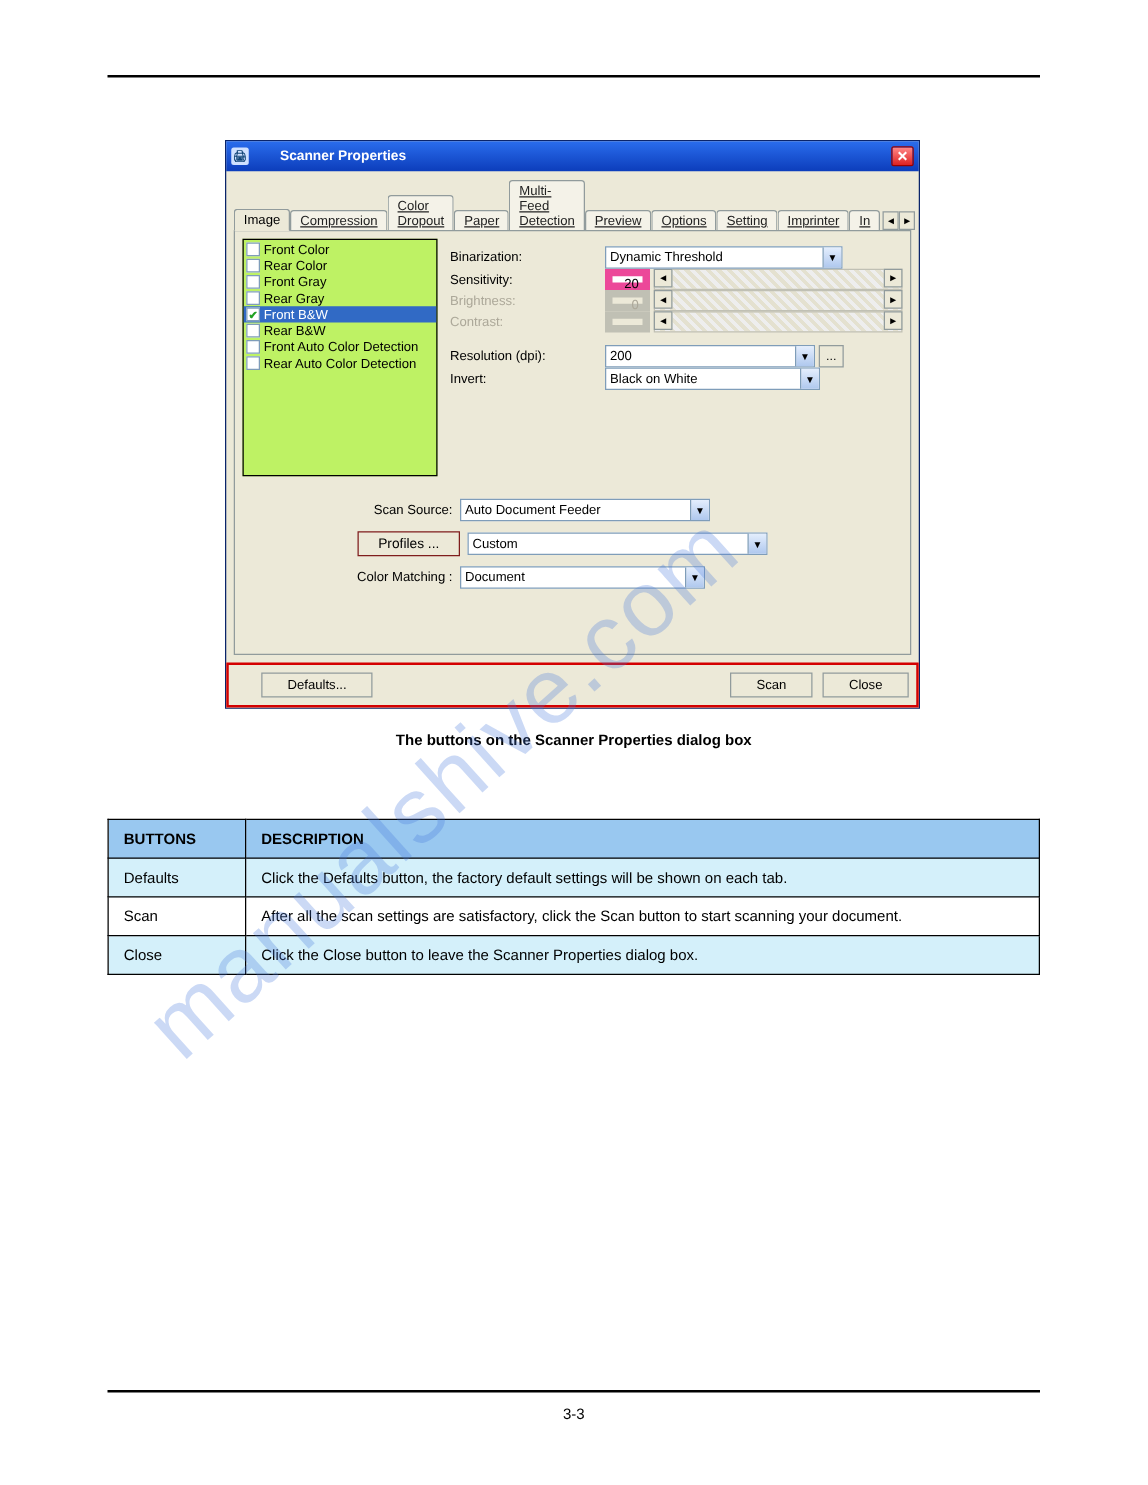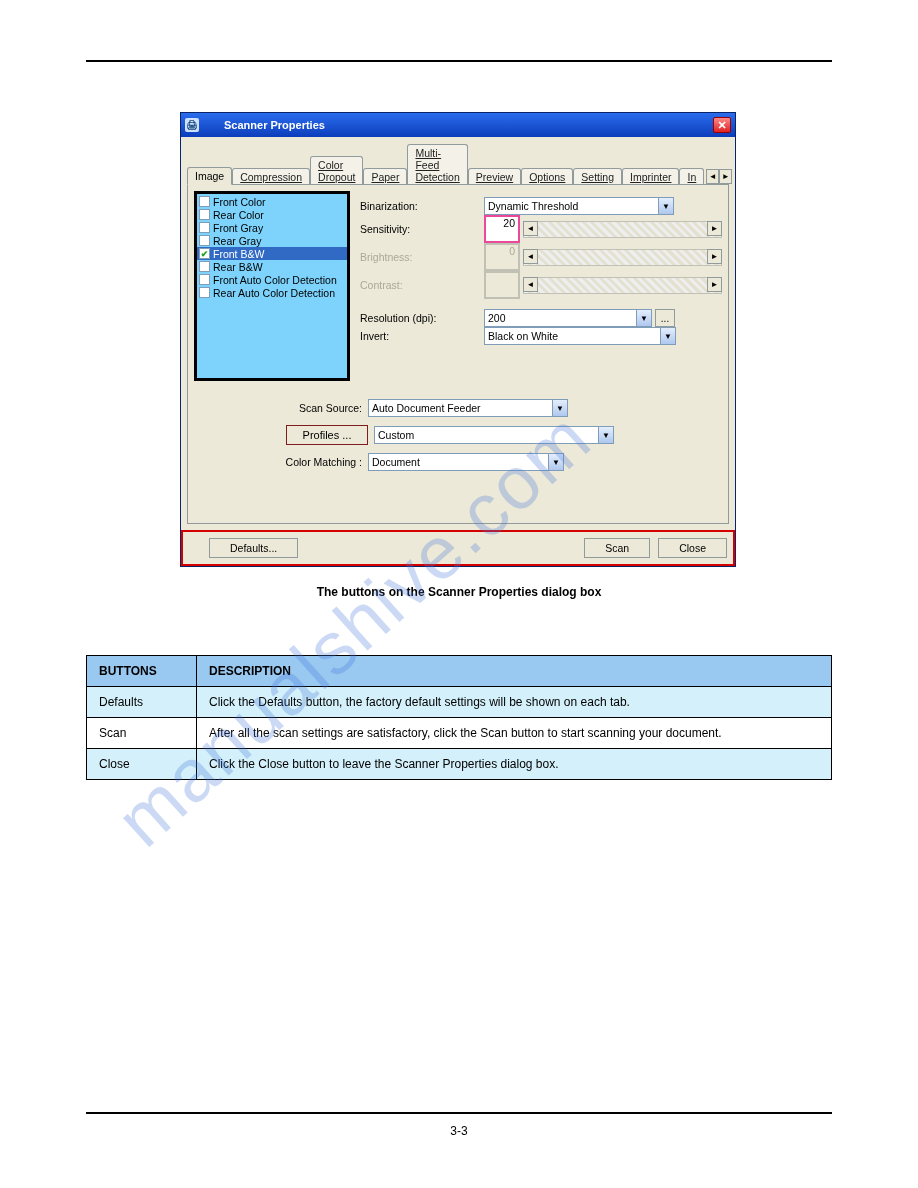--- a/index.html
+++ b/index.html
@@ -121,22 +121,22 @@
     border: 1px solid #919B9C;
     margin: 0 6px 6px 6px;
     padding: 6px;
     background: #ECE9D8;
     min-height: 340px;
     position:relative;
   }
   .img-selection {
     width: 156px;
     height: 190px;
-    background: #7dd3fc;
-    border: 3px solid #000000;
+    background: #bef264;
+    border: 1px solid #000000;
     float: left;
     font-size: 10.5px;
     padding: 1px 0;
   }
   .img-row {
     display:flex; align-items:center;
     padding: 0 2px;
     height: 13px;
   }
   .img-row.selected {
@@ -160,22 +160,22 @@
     display: flex;
     align-items: center;
   }
   .field-label {
     width: 124px;
     font-size: 10.5px;
     color: #000;
   }
   .field-label.disabled { color: #ACA899; }
   .numbox {
-    width: 36px; height: 28px;
-    border: 2px solid #ec4899;
+    width: 36px; height: 17px;
+    border: 6px solid #ec4899;
     background: #fff;
     text-align: right;
     padding: 0 3px;
     font-size: 10.5px;
     margin-right: 3px;
   }
   .numbox.disabled { background:#ECE9D8; color:#ACA899; border-color:#c0c0b4;}
   .slider {
     flex: 1;
     height: 17px;
@@ -399,21 +399,21 @@
         <div class="field-row">
           <div class="field-label">Resolution (dpi):</div>
           <div class="combo" style="width:168px">
               <span>200</span>
               <div class="arrow">▼</div>
             </div>
           <div class="dotdot">...</div>
         </div>
         <div class="field-row">
           <div class="field-label">Invert:</div>
-          <div class="combo" style="width:192px">
+          <div class="combo" style="width:172px">
               <span>Black on White</span>
               <div class="arrow">▼</div>
             </div>
         </div>
       </div>
 
       <div class="bottom-fields">
         <div class="bottom-row">
           <div class="bottom-label">Scan Source:</div>
           <div class="combo" style="width:200px">

